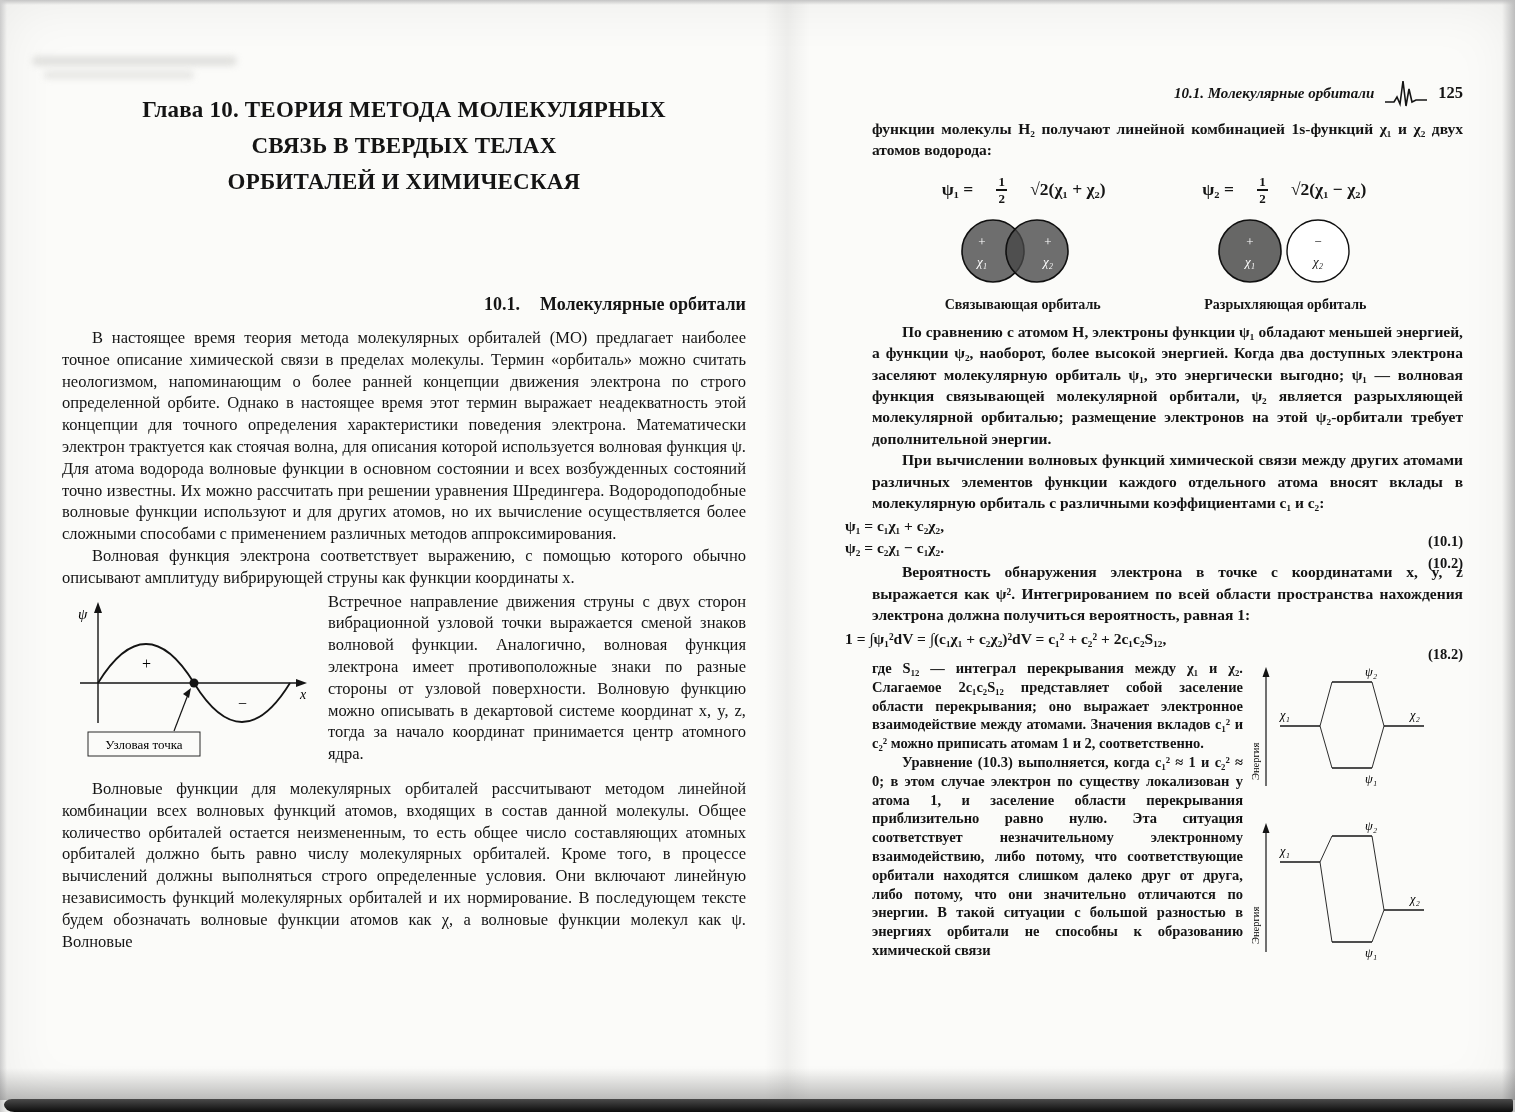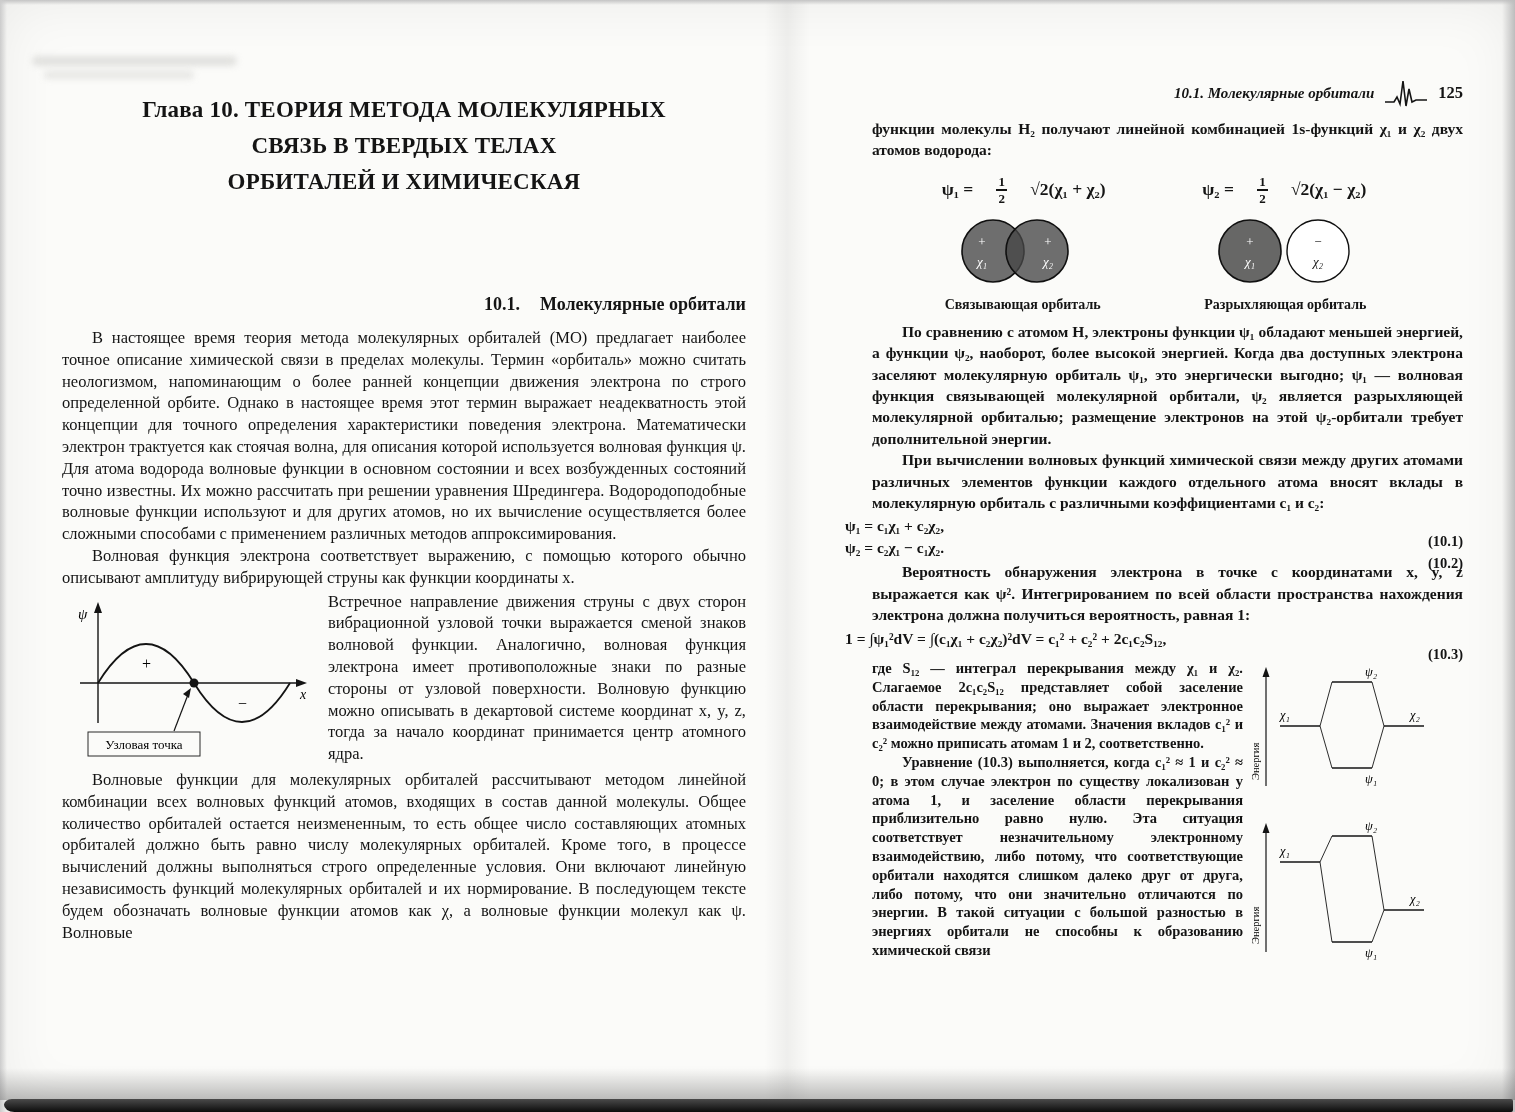--- a/index.html
+++ b/index.html
@@ -33,21 +33,21 @@
   #page-right { left:845px; width:618px; padding-top:78px; }
 
   
   .chapter { font-weight:bold; font-size:23px; line-height:36px; text-align:center; letter-spacing:.2px; }
   .section-heading { margin-top:94px; font-weight:bold; font-size:18px; display:flex; gap:20px;justify-content:flex-end; }
   .para { font-size:16.5px; line-height:21.8px; text-align:justify; }
   .indent { text-indent:30px; }
   .mt { margin-top:12px; }
   .fig-block { margin-top:2px; }
   .fig { float:left; width:252px; height:172px; margin:4px 14px 2px 0; }
-  .clearb { clear:both; margin-top:4px; }
+  .clearb { clear:both; margin-top:13px; }
   svg { font-family:"Liberation Serif", serif; }
   svg text.it { font-style:italic; }
 
   
   .rp-header { display:flex; justify-content:flex-end; align-items:center; gap:10px; height:30px; }
   .running-head { font-style:italic; font-weight:bold; font-size:15px; }
   .page-num { font-weight:bold; font-size:16.5px; }
   .rp { font-weight:bold; font-size:15.5px; line-height:21.4px; text-align:justify;margin-left:27px; }
   .formula-row { display:flex; justify-content:space-evenly; margin:14px 0 2px; font-weight:bold; font-size:17.5px; }
   .formula { display:flex; align-items:center; gap:23px; }
@@ -181,21 +181,21 @@
     </div>
     <div class="eq">
       <span>ψ₂ = c₂χ₁ − c₁χ₂.</span>
       <span class="num">(10.2)</span>
     </div>
 
     <p class="rp indent" style="margin-top:4px;">Вероятность обнаружения электрона в точке с координатами x, y, z выражается как ψ². Интегрированием по всей области пространства нахождения электрона должна получиться вероятность, равная 1:</p>
 
     <div class="eq">
       <span>1 = ∫ψ₁²dV = ∫(c₁χ₁ + c₂χ₂)²dV = c₁² + c₂² + 2c₁c₂S₁₂,</span>
-      <span class="num">(10.3)</span>
+      <span class="num">(18.2)</span>
     </div>
 
     <div class="bottom">
       <div class="bottom-text">
         <p class="rp">где S₁₂ — интеграл перекрывания между χ₁ и χ₂. Слагаемое 2c₁c₂S₁₂ представляет собой заселение области перекрывания; оно выражает электронное взаимодействие между атомами. Значения вкладов c₁² и c₂² можно приписать атомам 1 и 2, соответственно.</p>
         <p class="rp indent">Уравнение (10.3) выполняется, когда c₁² ≈ 1 и c₂² ≈ 0; в этом случае электрон по существу локализован у атома 1, и заселение области перекрывания приблизительно равно нулю. Эта ситуация соответствует незначительному электронному взаимодействию, либо потому, что соответствующие орбитали находятся слишком далеко друг от друга, либо потому, что они значительно отличаются по энергии. В такой ситуации с большой разностью в энергиях орбитали не способны к образованию химической связи</p>
       </div>
       <div class="bottom-diagrams">
 
         <svg width="206" height="132" viewBox="0 0 206 132">

